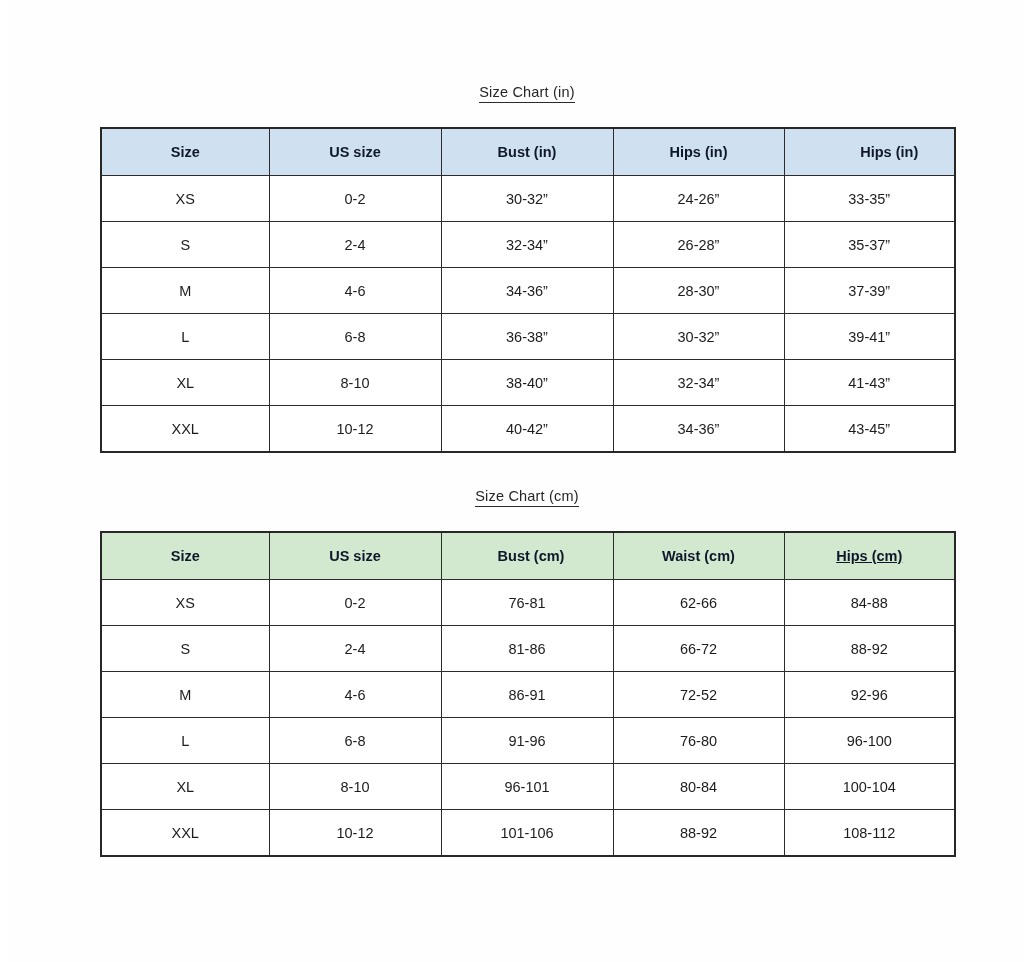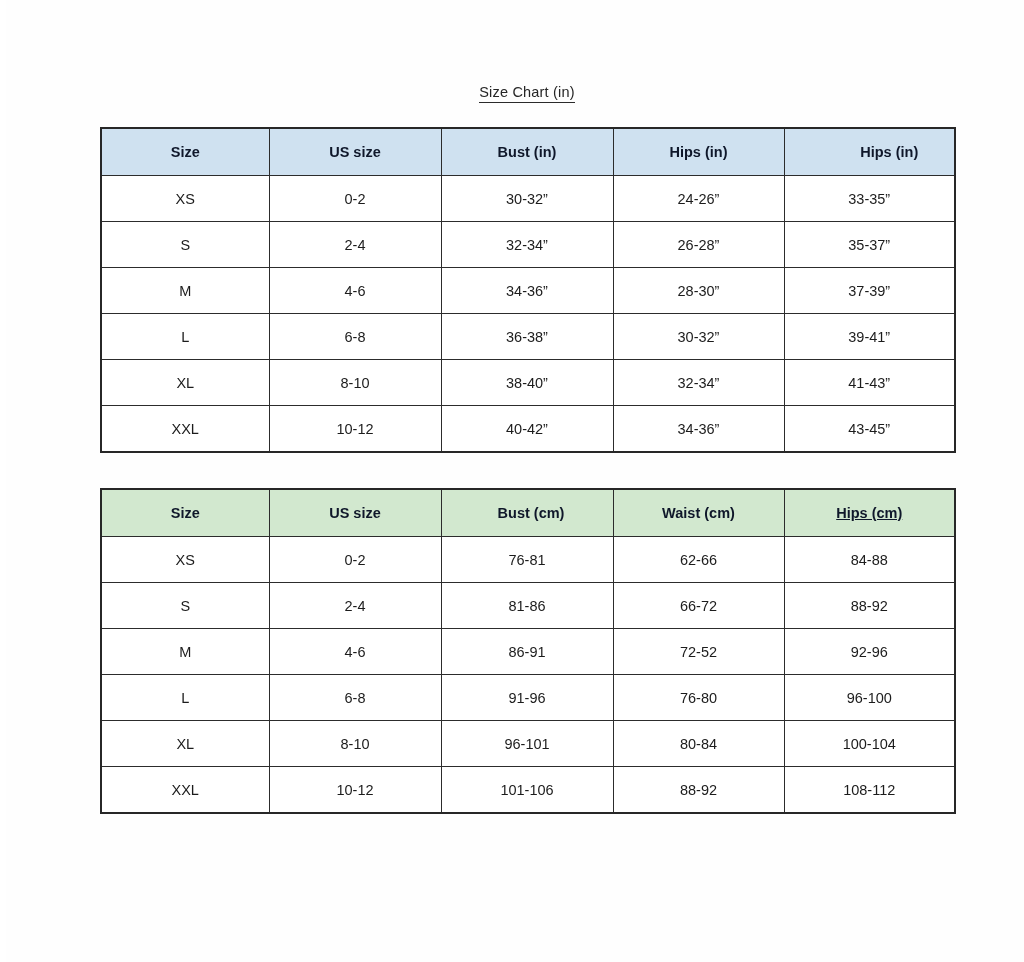--- a/index.html
+++ b/index.html
@@ -146,20 +146,23 @@
           <td>10-12</td>
           <td>40-42”</td>
           <td>34-36”</td>
           <td>43-45”</td>
         </tr>
       </tbody>
     </table>
   </section>
 
   <section class="chart-block" id="block-cm">
+    <div class="chart-title">
+      <span>Size Chart (cm)</span>
+    </div>
     <table class="size-table" id="table-cm">
       <colgroup>
         <col class="c-size">
           <col class="c-us">
           <col class="c-bust">
           <col class="c-waist">
           <col class="c-hips">
       </colgroup>
       <thead>
         <tr>

